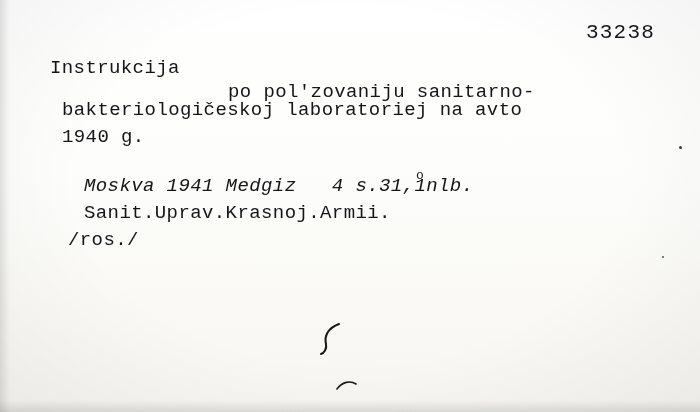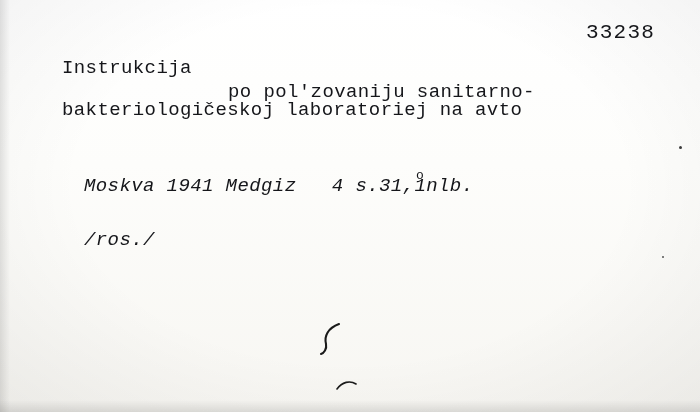--- a/index.html
+++ b/index.html
@@ -55,21 +55,21 @@
 
   #catalog-number {
     top: 20px;
     left: 586px;
     font-size: 21px;
     letter-spacing: 1.2px;
   }
 
   #title-line-1 {
     top: 56px;
-    left: 62px;
+    left: 50px;
     font-size: 19px;
   }
   #title-line-2 {
     top: 80px;
     left: 228px;
     font-size: 19px;
   }
   #title-line-3 {
     top: 98px;
     left: 62px;
@@ -93,23 +93,22 @@
     left: 416px;
     font-size: 13px;
   }
   #imprint-line-2 {
     top: 201px;
     left: 84px;
     font-size: 19px;
   }
   #imprint-line-3 {
     top: 228px;
-    left: 84px;
+    left: 68px;
     font-size: 19px;
-    font-style: italic;
   }
 
   
   #pen-mark-1 {
     position: absolute;
     left: 318px;
     top: 322px;
     width: 26px;
     height: 34px;
     pointer-events: none;
@@ -151,25 +150,27 @@
   <div id="edge-shadow-bottom"></div>
 
   <div class="typed" id="catalog-number">33238</div>
 
   <div class="typed" id="title-line-1">Instrukcija</div>
 
   <div class="typed" id="title-line-3">bakteriologičeskoj laboratoriej na avto</div>
 
   <div class="typed" id="title-line-2">po pol'zovaniju sanitarno-</div>
 
+  <div class="typed" id="title-line-4">1940 g.</div>
 
   <div class="typed" id="imprint-line-1">Moskva 1941 Medgiz   4 s.31,1nlb.</div>
 
   <div class="typed" id="imprint-degree">o</div>
 
+  <div class="typed" id="imprint-line-2">Sanit.Uprav.Krasnoj.Armii.</div>
 
   <div class="typed" id="imprint-line-3">/ros./</div>
 
   <svg id="pen-mark-1" viewBox="0 0 26 34">
     <path d="M21 2 C10 6, 6 14, 8 22 C9 27, 6 31, 3 32" fill="none" stroke="#1a1a1a" stroke-width="2.1" stroke-linecap="round"></path>
   </svg>
 
   <svg id="pen-mark-2" viewBox="0 0 22 14">
     <path d="M1 11 C6 4, 14 2, 20 6" fill="none" stroke="#1a1a1a" stroke-width="1.6" stroke-linecap="round"></path>
   </svg>

